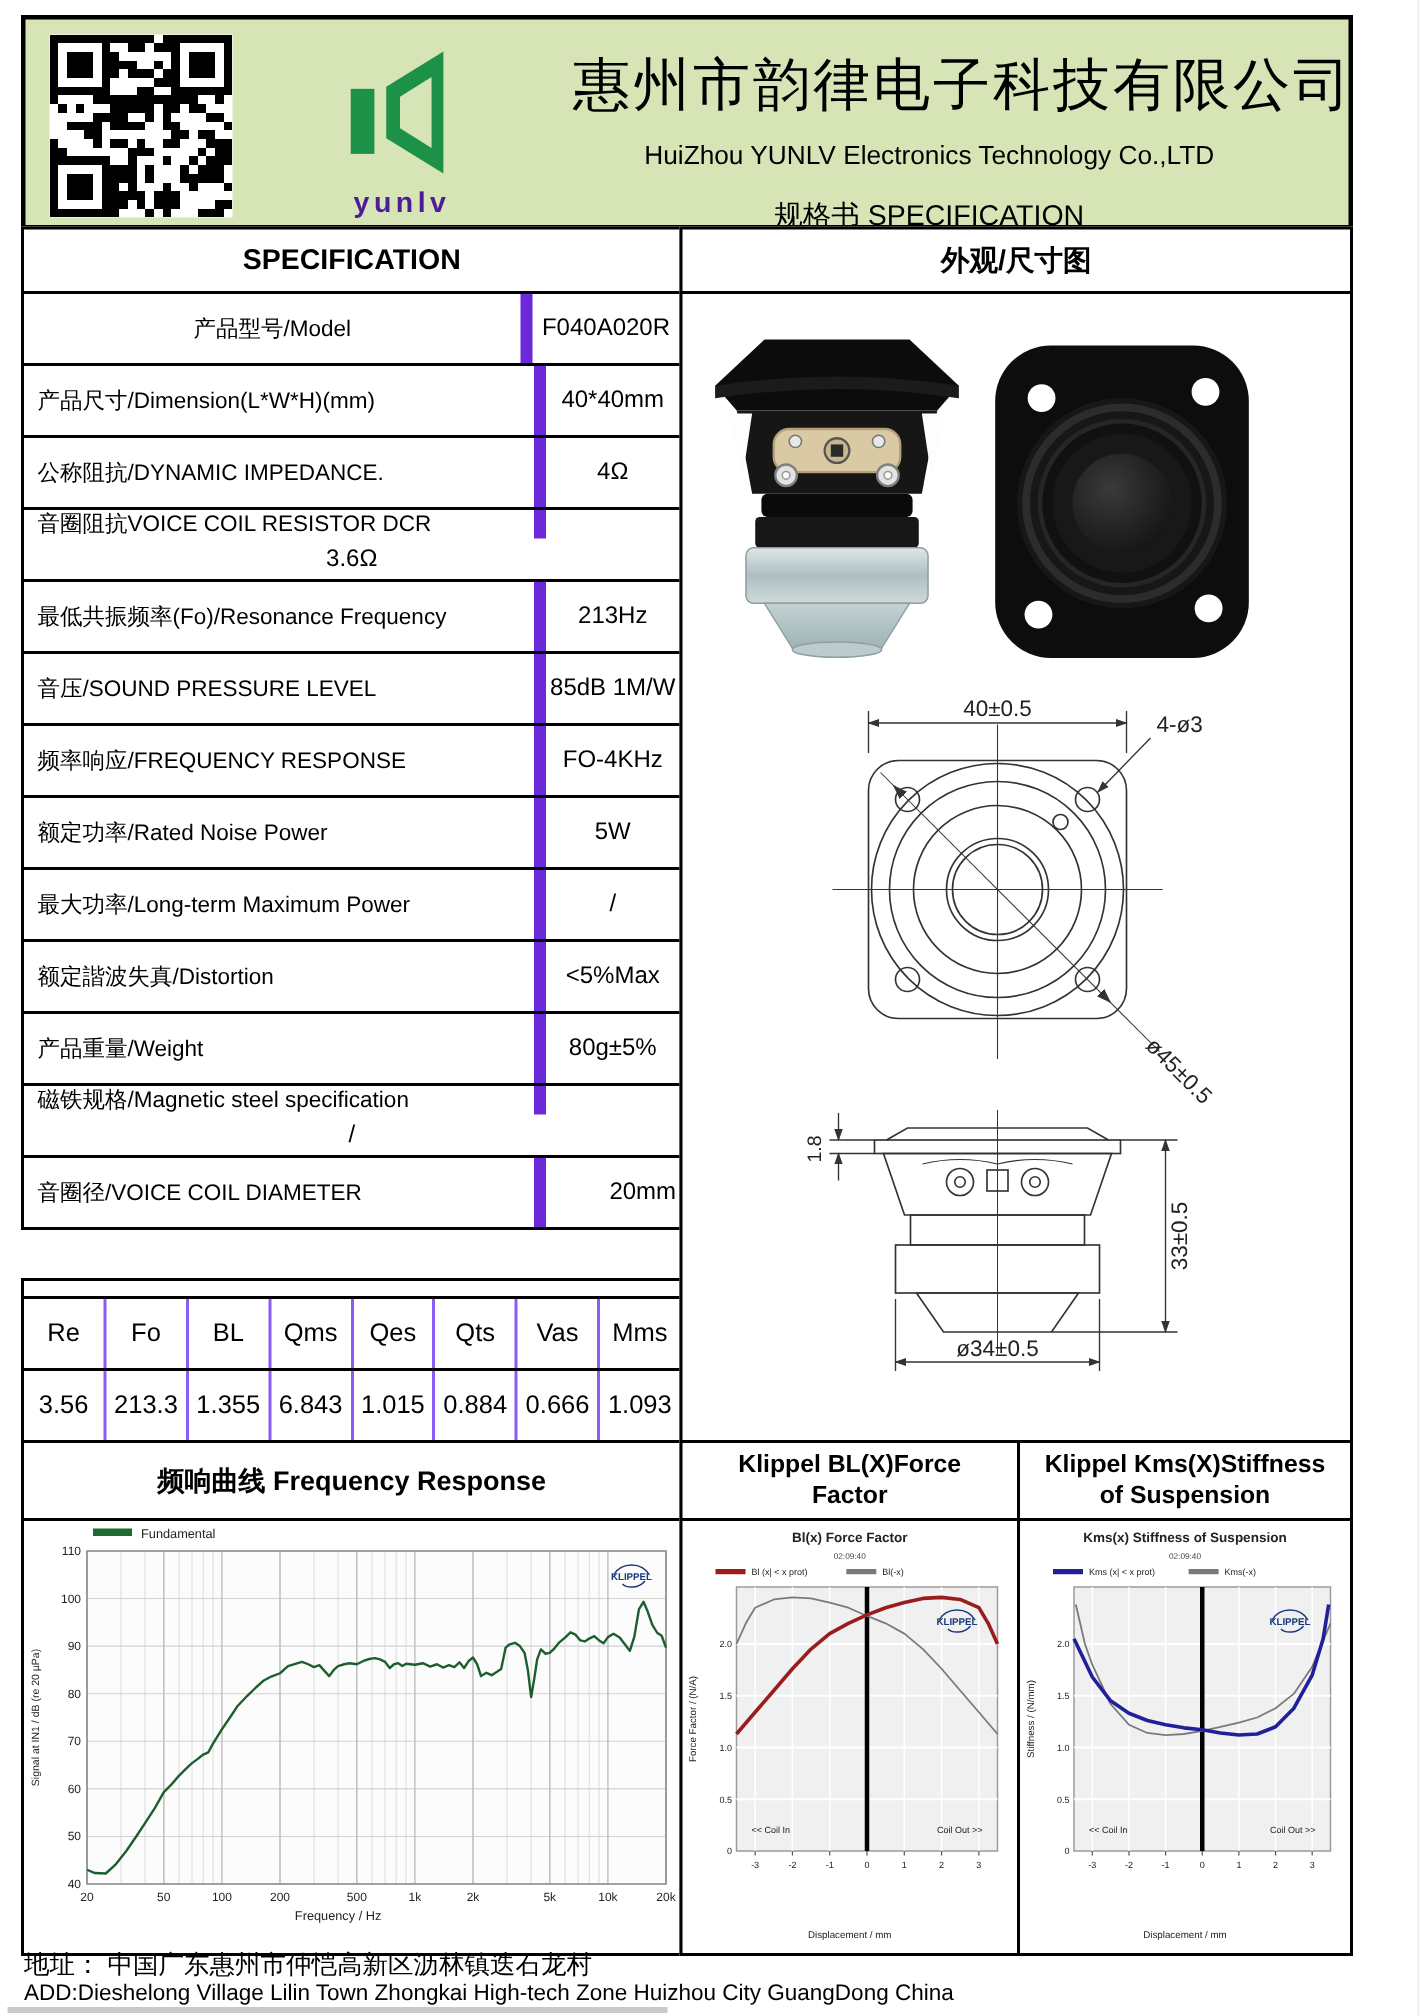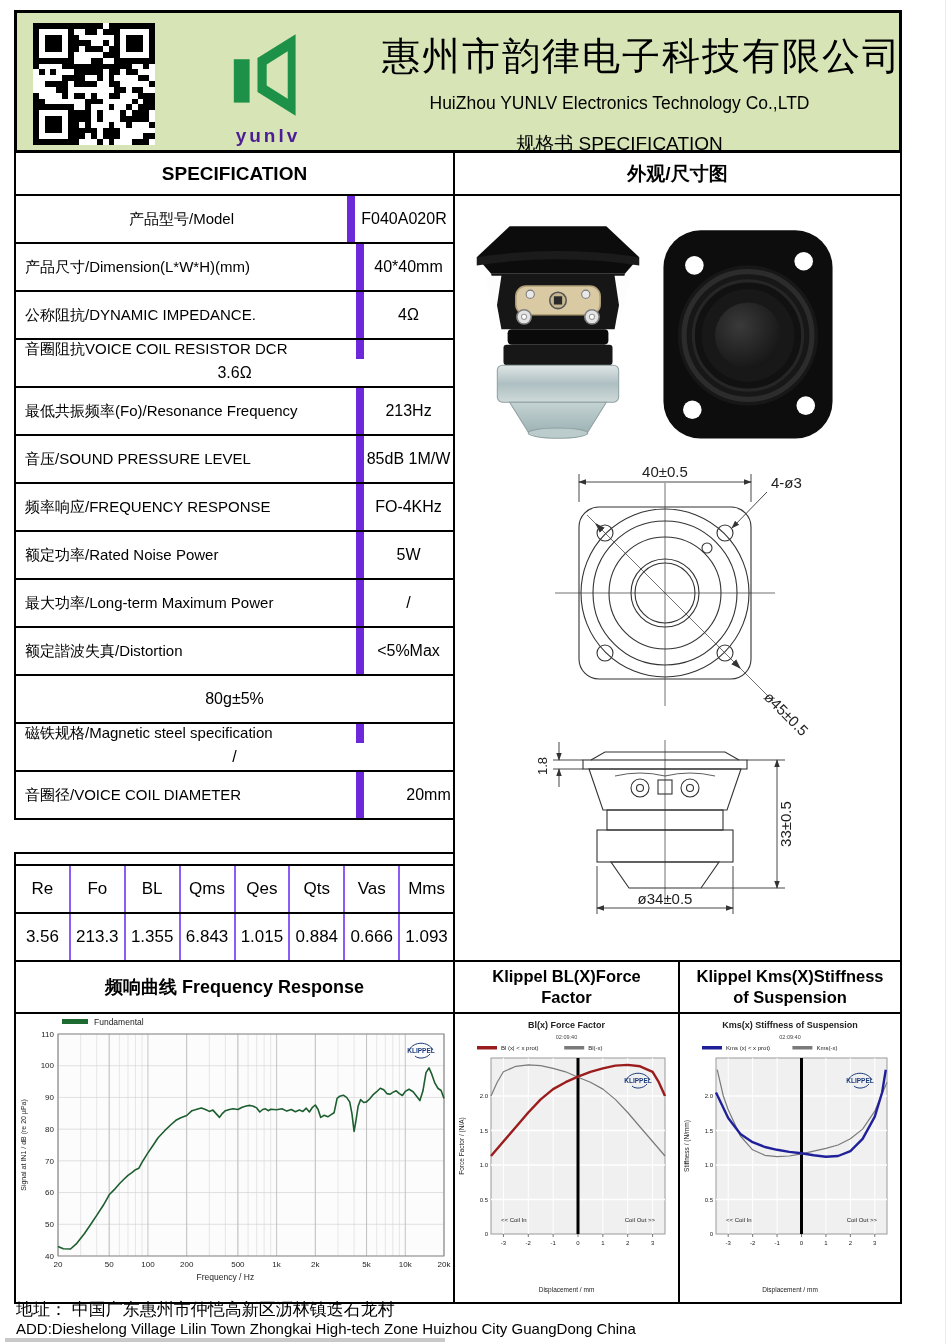--- a/index.html
+++ b/index.html
@@ -244,20 +244,21 @@
     </div>
     <div class="cell spec-row" style="left: 14px; top: 578px; width: 441px; height: 50px;">
       <div class="spec-label">最大功率/Long-term Maximum Power</div>
       <div class="spec-value">/</div>
     </div>
     <div class="cell spec-row" style="left: 14px; top: 626px; width: 441px; height: 50px;">
       <div class="spec-label">额定諧波失真/Distortion</div>
       <div class="spec-value">&lt;5%Max</div>
     </div>
     <div class="cell spec-row" style="left: 14px; top: 674px; width: 441px; height: 50px;">
+      <div class="spec-label">产品重量/Weight</div>
       <div class="spec-value">80g±5%</div>
     </div>
     <div class="cell spec-row" style="left: 14px; top: 722px; width: 441px; height: 50px; flex-direction: column;">
       <div class="spec-label">磁铁规格/Magnetic steel specification</div>
       <div class="spec-value">/</div>
     </div>
     <div class="cell spec-row" style="left: 14px; top: 770px; width: 441px; height: 50px; gap: 40px;">
       <div class="spec-label">音圈径/VOICE COIL DIAMETER</div>
       <div class="spec-value">20mm</div>
     </div>

